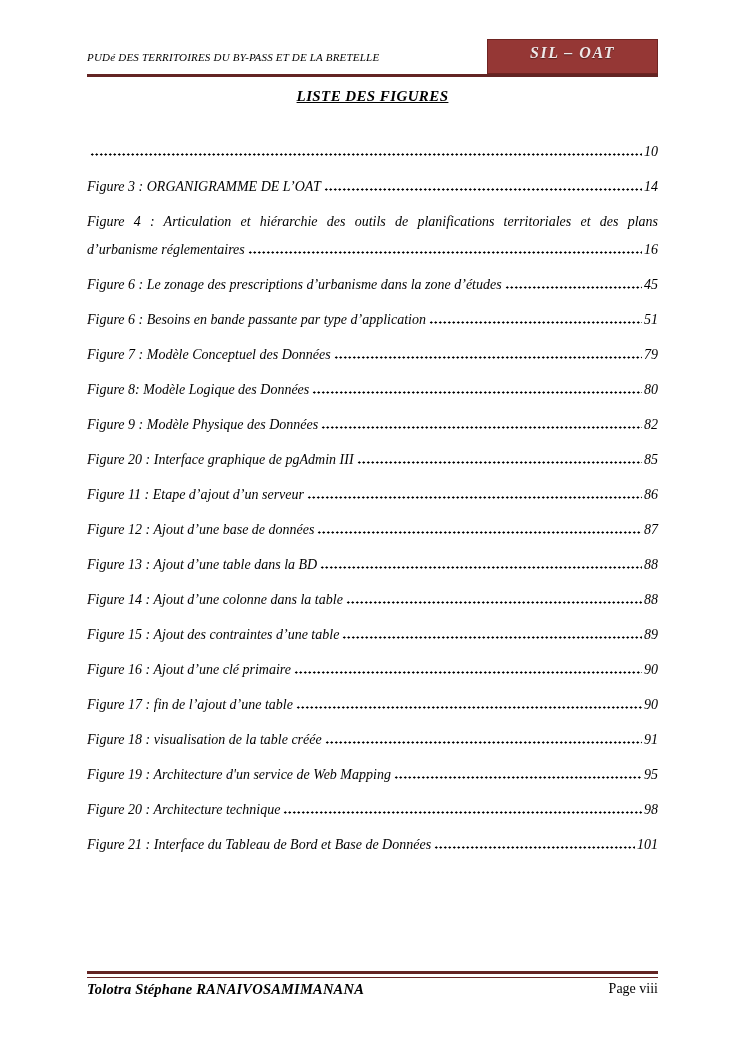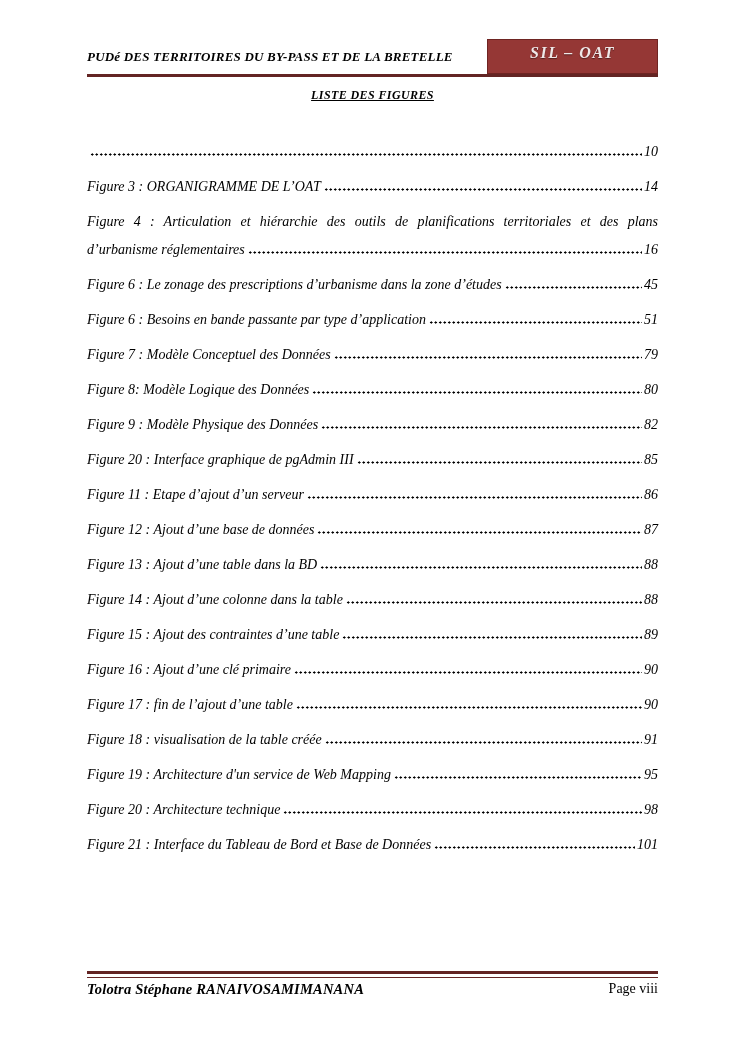--- a/index.html
+++ b/index.html
@@ -17,23 +17,23 @@
 
   
   .header-row {
     top: 42px;
     display: flex;
     justify-content: space-between;
     align-items: center;
     height: 29px;
   }
   .header-title {
-    font-weight: bold;
-    font-style: italic;
-    font-size: 13px;
+    font-weight: normal;
+    font-style: italic;
+    font-size: 11px;
     letter-spacing: 0.2px;
     white-space: nowrap;
   }
   .header-badge {
     width: 171px;
     height: 35px;
     background: #953735;
     border: 1px solid #6e2422;
     box-sizing: border-box;
     color: #efe7e7;
@@ -48,21 +48,21 @@
   .header-rule {
     top: 74px;
     height: 0;
     border-top: 3px solid #632423;
   }
 
   
   .page-title {
     top: 88px;
     text-align: center;
-    font-size: 12px;
+    font-size: 15px;
     font-weight: bold;
     font-style: italic;
     text-decoration: underline;
     letter-spacing: 0.4px;
   }
 
   
   .figures-list { top: 138px; }
   .entry {
     margin-bottom: 7px;

